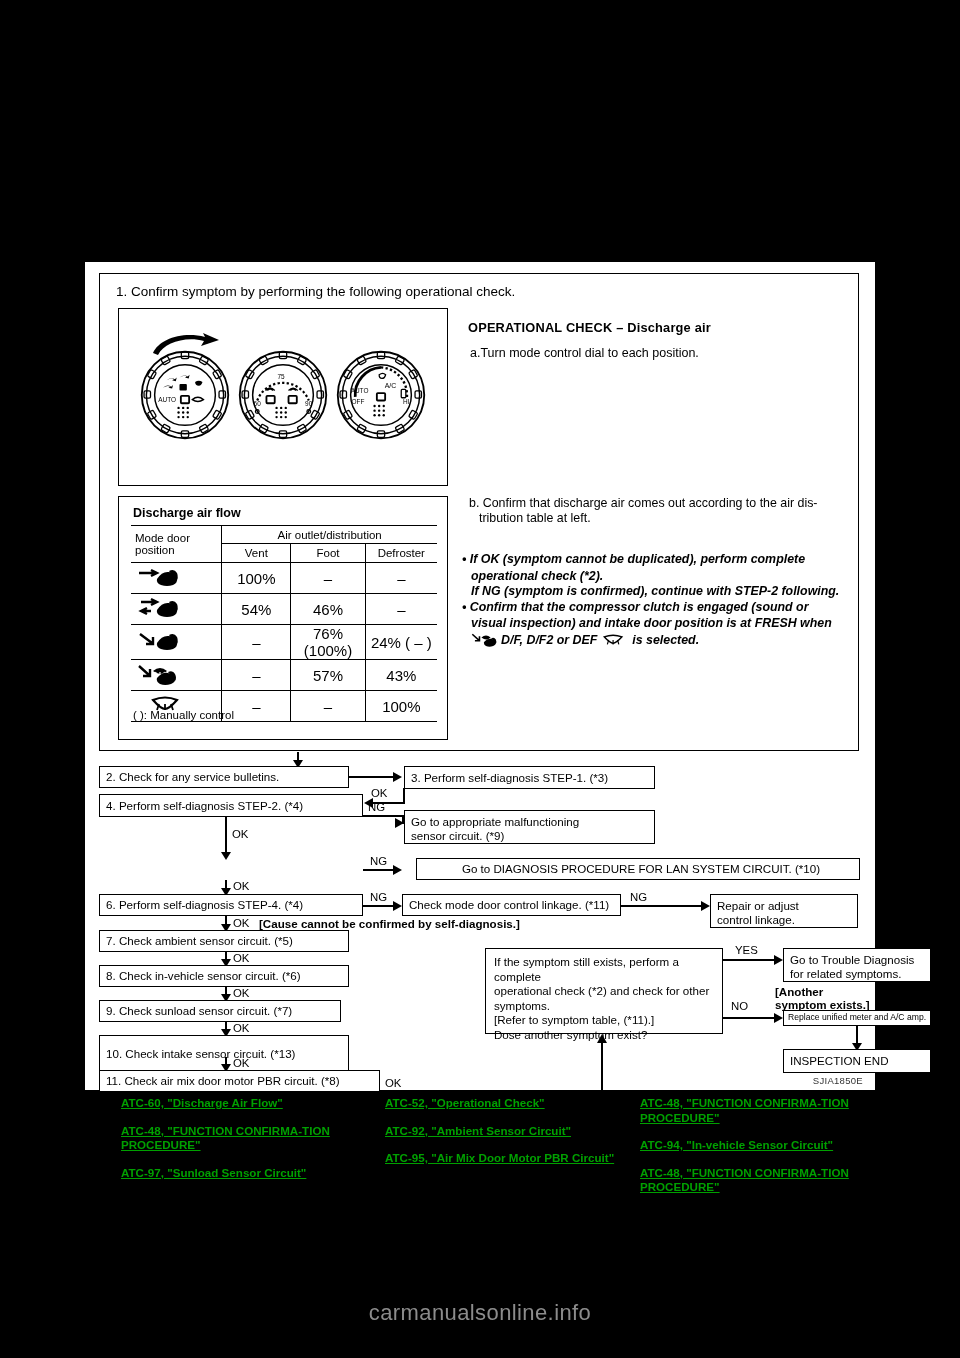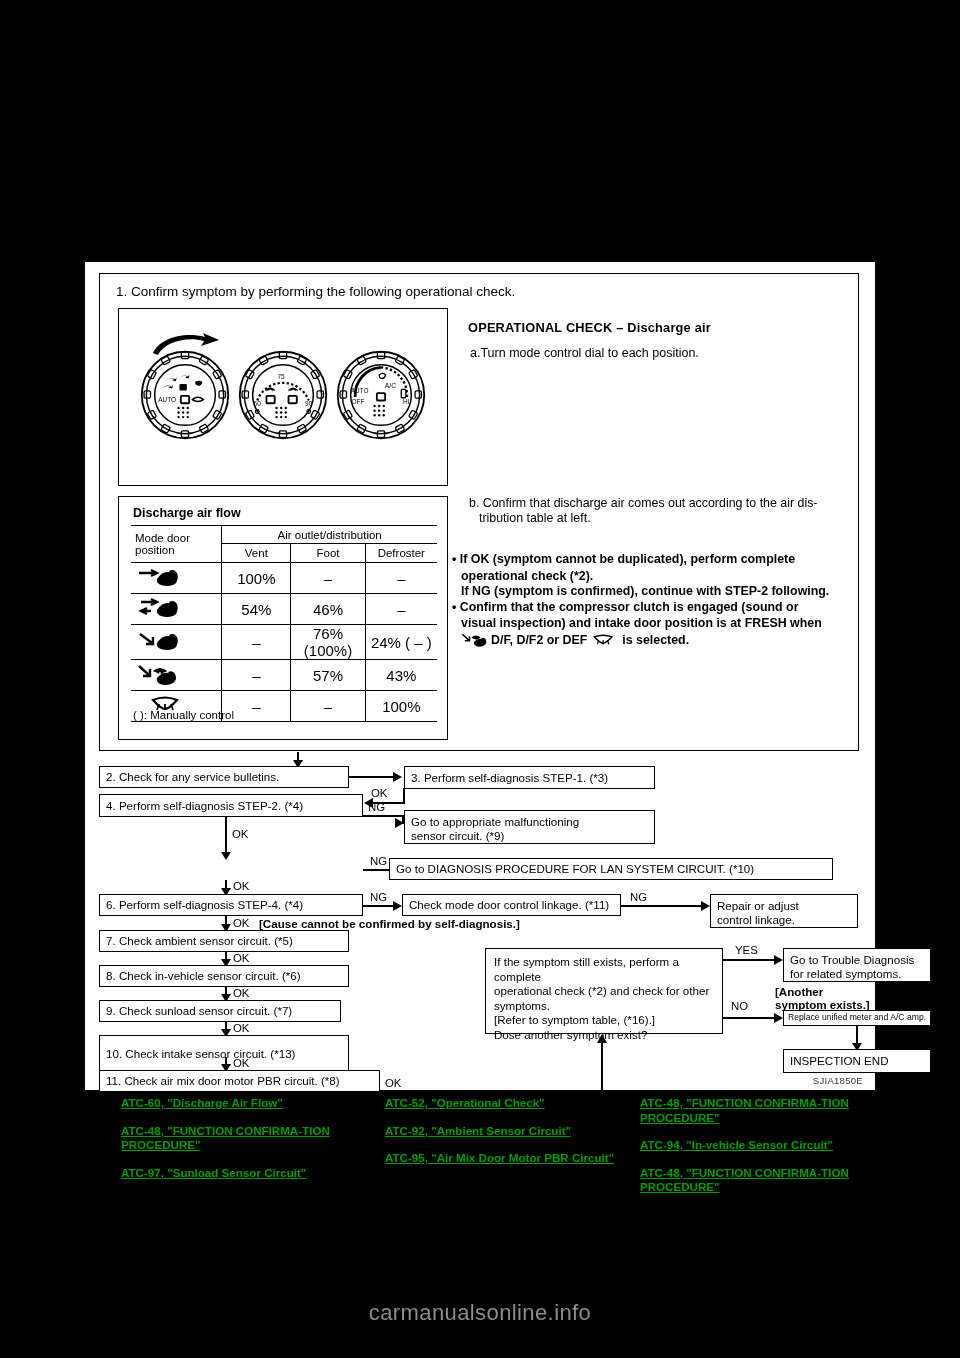--- a/index.html
+++ b/index.html
@@ -37,21 +37,21 @@
   .thin-b{border-bottom:0.9px solid #000 !important;}
   .celltxt{font-size:15px;}
   .tbl-note{position:absolute;left:14px;top:212px;font-size:11.5px;}
 
   
   .oc-title{position:absolute;left:368px;top:46px;font-size:12.8px;font-weight:bold;letter-spacing:.2px;}
   .oc-a{position:absolute;left:370px;top:72px;font-size:12.5px;}
   .oc-b{position:absolute;left:366px;top:222px;width:390px;font-size:12.4px;line-height:15.4px;}
   .oc-b .hang{display:block;text-indent:-13px;padding-left:16px;}
   .oc-b .ind{display:block;padding-left:13px;}
-  .oc-bul{position:absolute;left:352px;top:278px;width:396px;font-size:12.4px;font-weight:bold;line-height:15.6px;}
+  .oc-bul{position:absolute;left:362px;top:278px;width:396px;font-size:12.4px;font-weight:bold;line-height:15.6px;font-style:italic;}
   .oc-bul .li{display:block;text-indent:-9px;padding-left:9px;margin-bottom:1px;}
   .oc-bul .li2{display:block;padding-left:9px;}
   .inl-ico{display:inline-block;vertical-align:-3px;}
 
   
   .flow{position:absolute;left:0;top:490px;width:790px;height:338px;font-size:11.6px;}
   .bx{position:absolute;border:1.2px solid #000;background:#fff;box-sizing:border-box;
       display:flex;align-items:center;padding-left:6px;line-height:13.6px;}
   .bx.two{align-items:flex-start;padding-top:4px;}
   .lbl{position:absolute;font-size:11.4px;background:transparent;}
@@ -380,21 +380,21 @@
     <svg class="arr" style="left:135px;top:100px;width:12px;height:8px;" viewBox="0 0 12 8">
         <path d="M6 8 L1 0 L11 0 Z" fill="#000"></path>
       </svg>
     <div class="lbl" style="left:147px;top:76px;">OK</div>
 
     <div class="lbl" style="left:285px;top:103px;">NG</div>
     <div class="ln hh" style="left:278px;top:117px;width:35px;"></div>
     <svg class="arr" style="left:308px;top:113px;width:9px;height:10px;" viewBox="0 0 9 10">
         <path d="M9 5 L0 0 L0 10 Z" fill="#000"></path>
       </svg>
-    <div class="bx" style="left:304px;top:106px;width:444px;height:22px;">
+    <div class="bx" style="left:331px;top:106px;width:444px;height:22px;justify-content:center;">
       <span>Go to DIAGNOSIS PROCEDURE FOR LAN SYSTEM CIRCUIT. (*10)</span>
       </div>
 
     <div class="ln vh" style="left:140px;top:128px;height:12px;"></div>
     <svg class="arr" style="left:135px;top:136px;width:12px;height:8px;" viewBox="0 0 12 8">
         <path d="M6 8 L1 0 L11 0 Z" fill="#000"></path>
       </svg>
     <div class="lbl" style="left:148px;top:128px;">OK</div>
 
     <div class="bx" style="left:14px;top:142px;width:264px;height:22px;">
@@ -462,21 +462,21 @@
     <div class="lbl" style="left:148px;top:305px;">OK</div>
 
     <div class="bx" style="left:14px;top:318px;width:281px;height:22px;">
       <span>11. Check air mix door motor PBR circuit. (*8)</span>
       </div>
 
     <div class="bx two" style="left:400px;top:196px;width:238px;height:86px;flex-direction:column;padding-left:8px;padding-top:6px;line-height:14.6px;">
       <span>If the symptom still exists, perform a complete</span>
       <span>operational check (*2) and check for other</span>
       <span>symptoms.</span>
-      <span>[Refer to symptom table, (*16).]</span>
+      <span>[Refer to symptom table, (*11).]</span>
       <span>Dose another symptom exist?</span>
     </div>
 
     <div class="ln hh" style="left:294px;top:340px;width:223px;"></div>
     <div class="ln vh" style="left:516px;top:290px;height:51px;"></div>
     <svg class="arr" style="left:511px;top:282px;width:12px;height:9px;" viewBox="0 0 12 9">
         <path d="M6 0 L1 9 L11 9 Z" fill="#000"></path>
       </svg>
     <div class="lbl" style="left:300px;top:325px;">OK</div>
 

